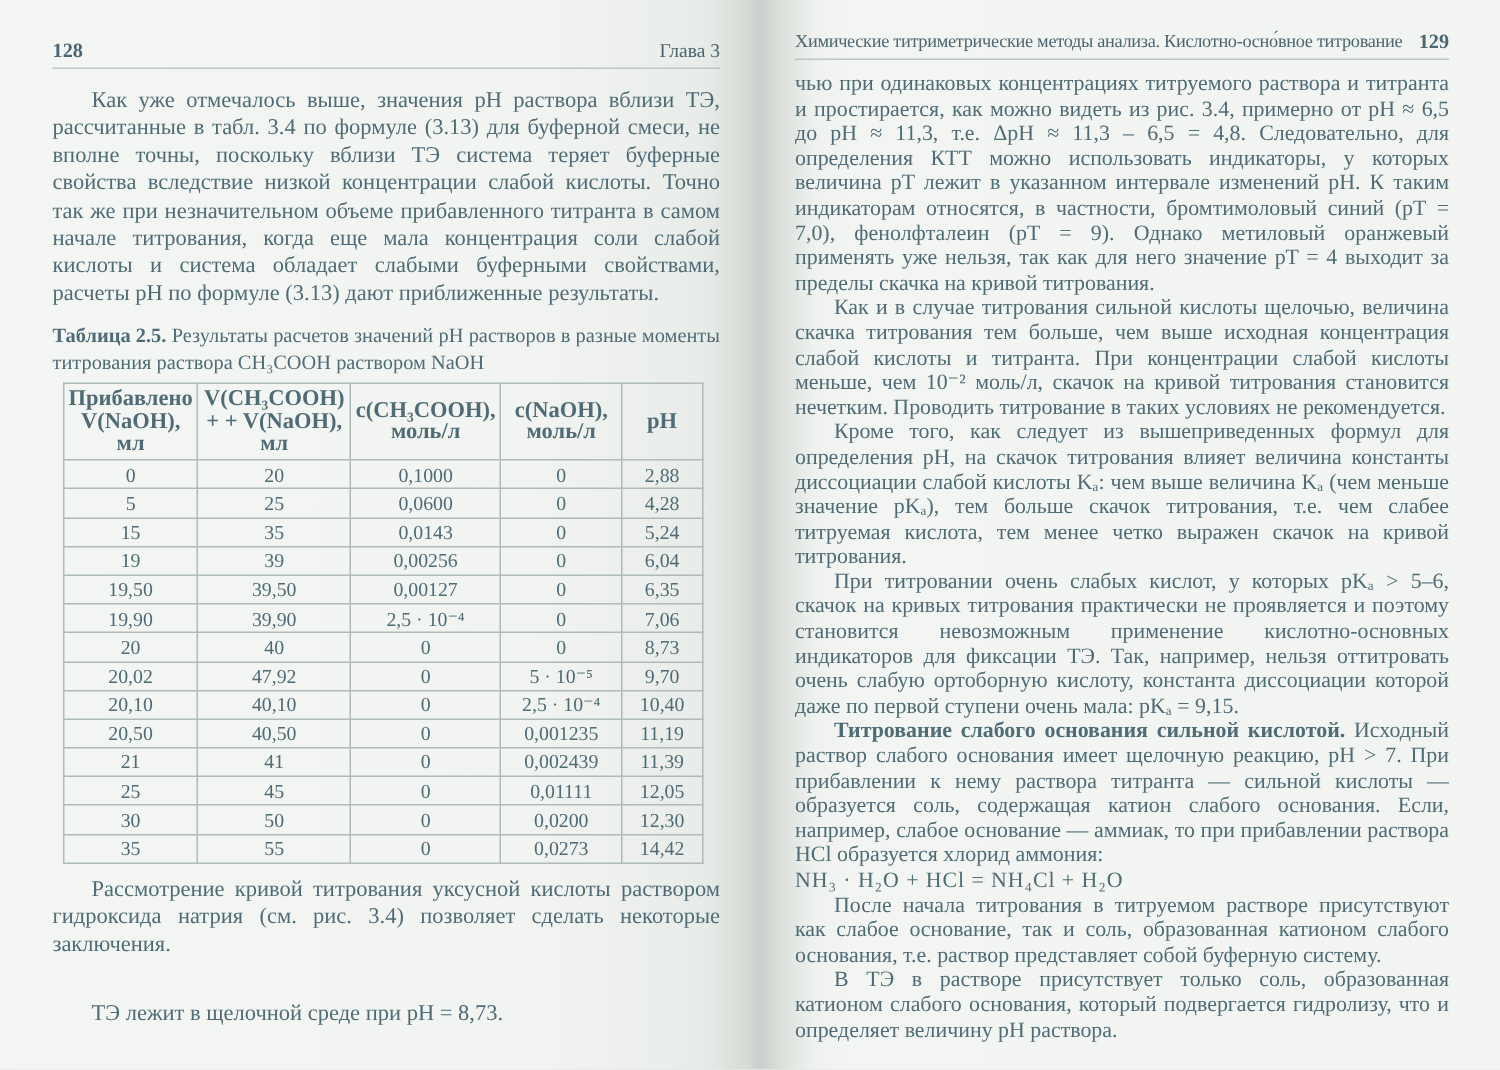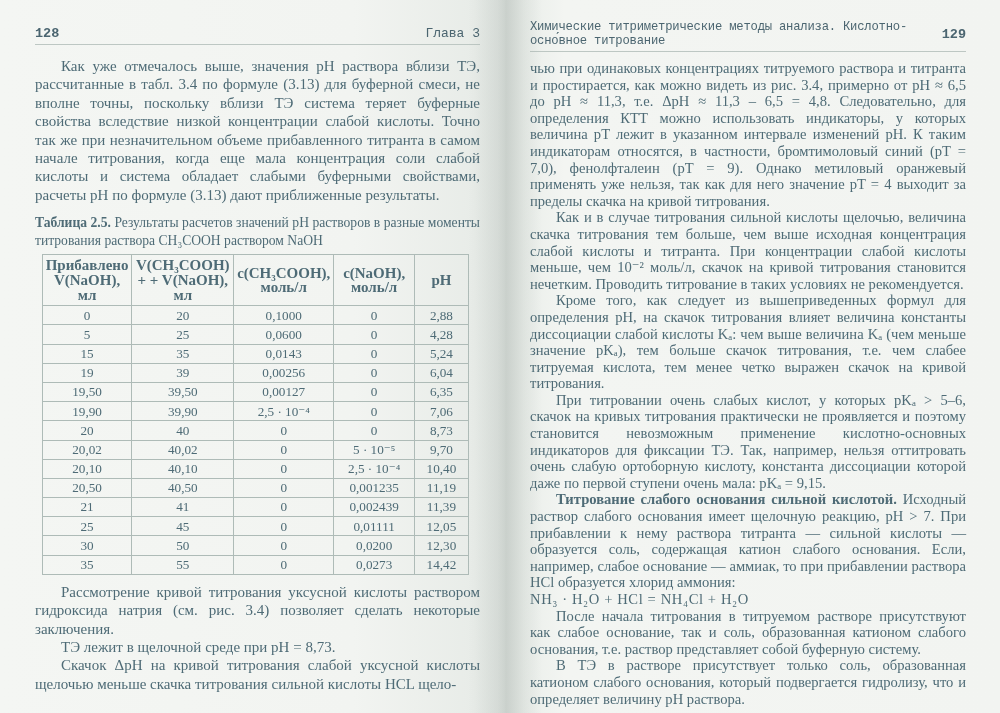--- a/index.html
+++ b/index.html
@@ -9,28 +9,28 @@
   .page{position:absolute;top:0;height:713px;}
   .page-left{left:0;width:505px;
     background:linear-gradient(90deg,#f4f6f3 0%,#f2f4f1 70%,#e8ece8 94%,#dfe4e0 100%);}
   .page-right{left:505px;width:495px;
     background:linear-gradient(90deg,#dde2de 0%,#eaeeea 4%,#f3f5f2 12%,#f2f4f1 100%);}
   .gutter{position:absolute;left:468px;top:0;width:74px;height:713px;pointer-events:none;
     background:linear-gradient(90deg,rgba(120,132,125,0) 0%,rgba(110,124,116,0.10) 40%,
                rgba(100,114,106,0.16) 52%,rgba(120,132,125,0) 100%);}
   .pl-content{position:absolute;left:35px;right:25px;top:26px;}
   .pr-content{position:absolute;left:25px;right:34px;top:20px;}
-  .running{display:flex;justify-content:space-between;align-items:center;
-    font-family:Liberation Mono, monospace;color:#4b6570;}
+  .running{display:flex;justify-content:space-between;align-items:flex-start;
+    font-family:Liberation Serif, serif;color:#4b6570;}
   .running .pn{font-weight:bold;font-size:13.5px;}
   .running .head-title{font-size:13px;}
   .pr-content .running .head-title{font-size:12.2px;letter-spacing:-0.2px;}
   .rule{border-bottom:1.4px solid #bdc7c3;margin-top:3px;}
   .body-text p{margin:0;text-align:justify;text-indent:26px;}
-  .pl-content .body-text p{font-size:15px;line-height:18.4px;}
+  .pl-content .body-text p{font-size:15px;line-height:18.4px;margin-top:28px;}
   .pr-content .body-text p{font-size:14.6px;line-height:16.6px;}
   p.noindent{text-indent:0;}
   .first-para{margin-top:12px !important;}
   .pr-first{margin-top:8px !important;}
   .caption{margin:10px 0 0 0;font-size:13.6px;line-height:17.6px;text-align:justify;}
   .caption b{font-weight:bold;}
   table.ttable{width:96%;margin:5px auto 0 1.5%;border-collapse:collapse;
     font-size:13.2px;color:#4e6b76;}
   table.ttable th,table.ttable td{border:1px solid #aebbb7;text-align:center;
     vertical-align:middle;font-weight:normal;}
@@ -121,21 +121,21 @@
             </tr>
             <tr>
               <td>20</td>
               <td>40</td>
               <td>0</td>
               <td>0</td>
               <td>8,73</td>
             </tr>
             <tr>
               <td>20,02</td>
-              <td>40,02</td>
+              <td>47,92</td>
               <td>0</td>
               <td>5 · 10⁻⁵</td>
               <td>9,70</td>
             </tr>
             <tr>
               <td>20,10</td>
               <td>40,10</td>
               <td>0</td>
               <td>2,5 · 10⁻⁴</td>
               <td>10,40</td>

